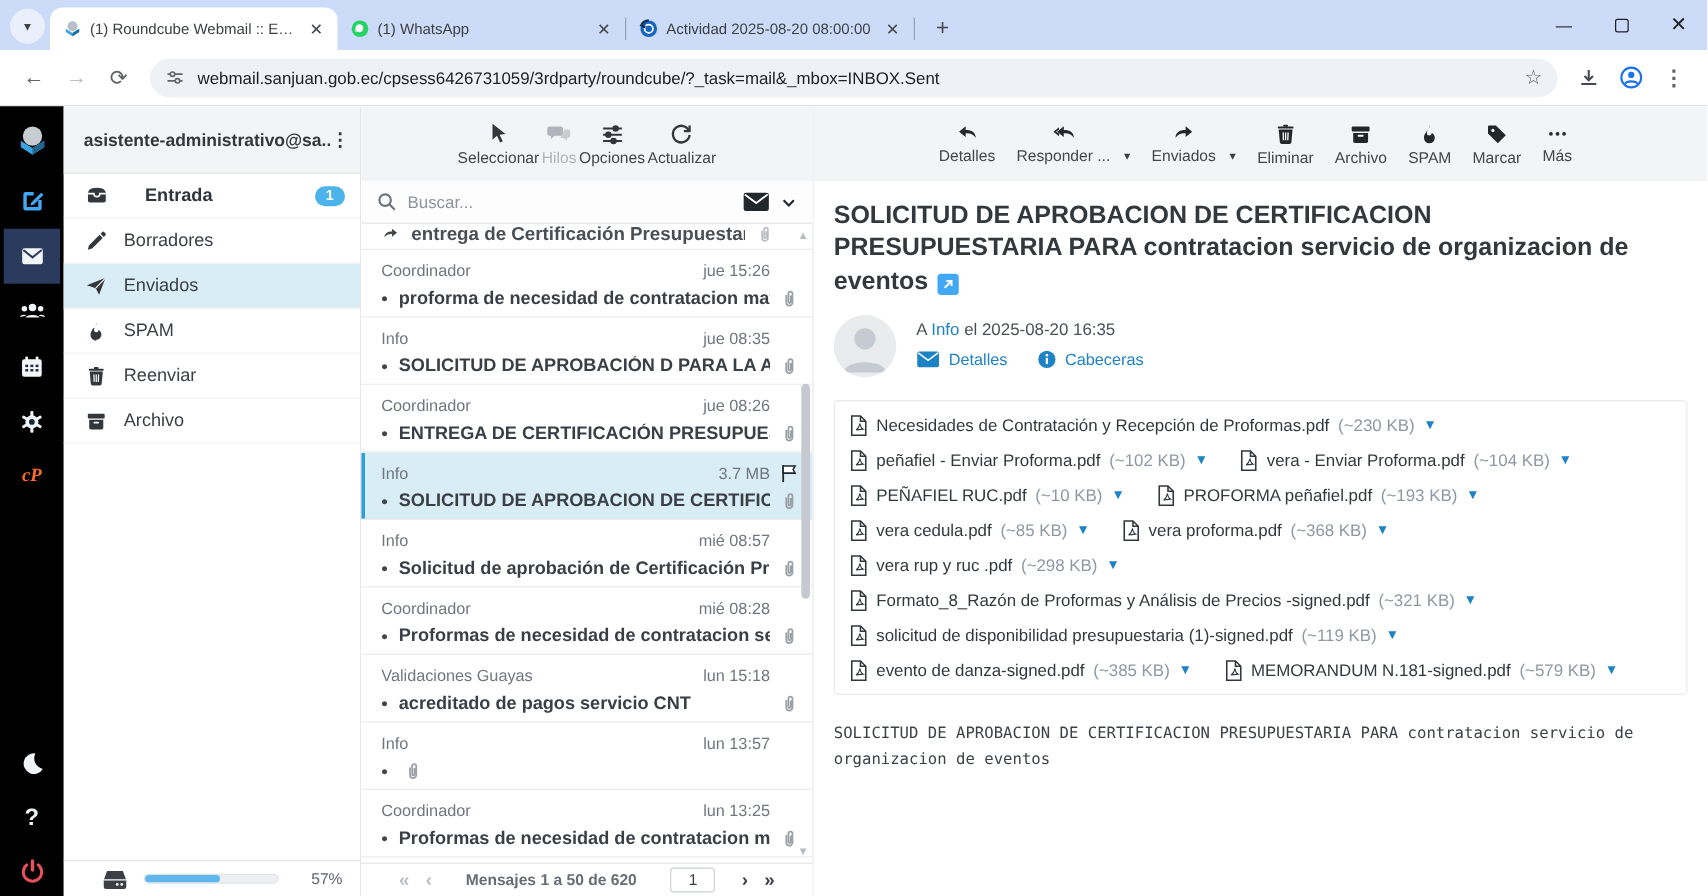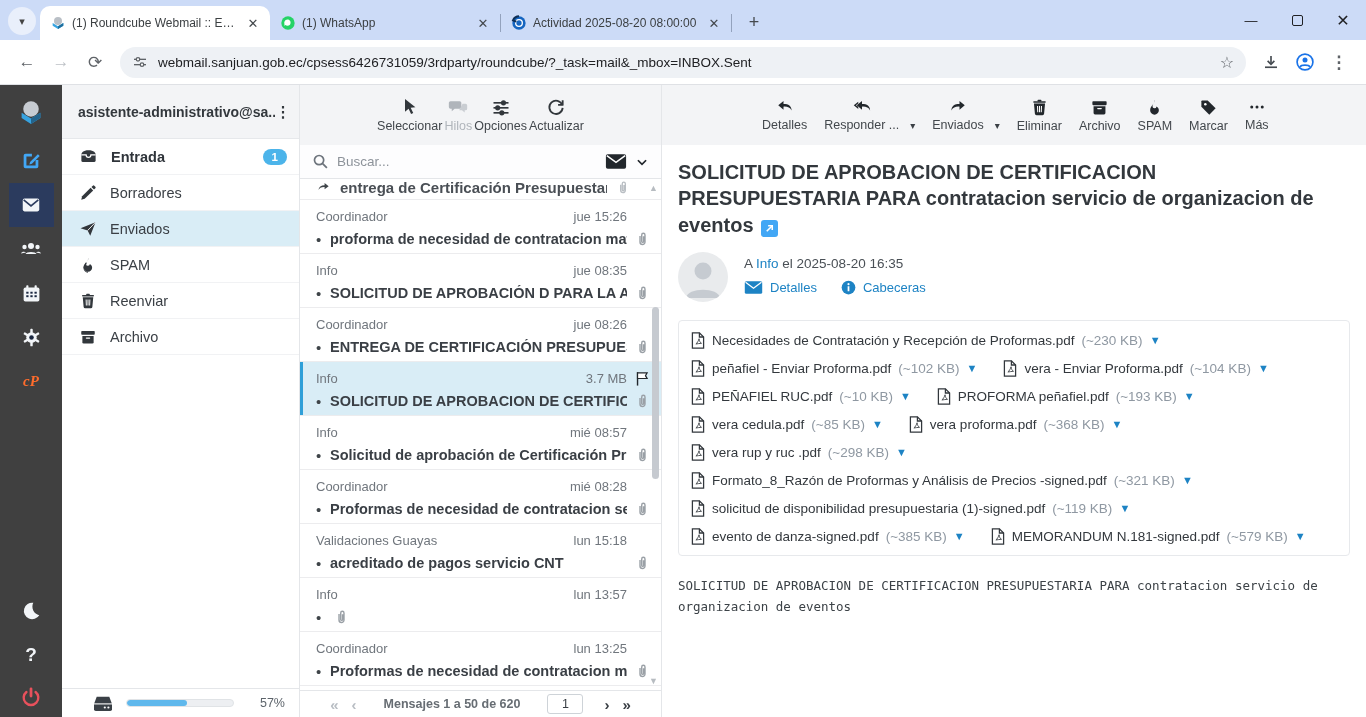--- a/index.html
+++ b/index.html
@@ -23,35 +23,35 @@
   .addressbar { height:45px; background:#fff; border-bottom:1px solid #dfe1e5; display:flex; align-items:center; padding:0 10px; }
   .nav-ic { width:34px; height:34px; display:flex; align-items:center; justify-content:center; font-size:17px; color:#5f6368; }
   .nav-ic.disabled { color:#bdc1c6; }
   .omnibox { flex:1; height:31px; background:#eef1f5; border-radius:16px; margin:0 8px; display:flex; align-items:center; padding:0 12px; }
   .omnibox .url { flex:1; font-size:13.5px; color:#202124; white-space:nowrap; overflow:hidden; }
   .star { color:#5f6368; font-size:16px; margin-left:8px; }
 
   
   .app { display:flex; height:632px; }
 
-  .appbar { width:62px; background:#404040; display:flex; flex-direction:column; align-items:center; flex:none; }
+  .appbar { width:51px; background:#000000; display:flex; flex-direction:column; align-items:center; flex:none; }
   .appbar .slot { width:45px; height:44px; display:flex; align-items:center; justify-content:center; }
   .appbar .slot.active-slot { background:#2b3b5e; }
   .appbar .spacer { flex:1; }
   .cp-logo { color:#ff6c2c; font-weight:bold; font-style:italic; font-size:15px; font-family:"Liberation Serif", serif; }
   .qmark { color:#f2f5f8; font-weight:bold; font-size:19px; }
 
   .folders-col { width:238px; flex:none; border-right:1px solid #e4e6e9; display:flex; flex-direction:column; background:#fff; }
   .account-row { height:54px; flex:none; background:#f3f4f6; border-bottom:1px solid #e6e8eb; display:flex; align-items:center; padding:0 8px 0 16px; }
   .account-email { flex:1; font-size:14px; font-weight:bold; color:#33383d; white-space:nowrap; overflow:hidden; }
   .kebab { color:#33383d; font-size:15px; letter-spacing:0; width:16px; text-align:center; font-weight:bold; }
   .folder-row { height:36px; flex:none; display:flex; align-items:center; gap:13px; padding:0 12px 0 17px; border-bottom:1px solid #f1f2f4; }
   .folder-row.selected { background:#d9edf6; }
   .folder-label { flex:1; font-size:14.5px; color:#3b4046; }
-  .folder-row.unread .folder-label { font-weight:bold; color:#2f343a; }
+  .folder-row.unread .folder-label { font-weight:bold; color:#2f343a;margin-left:16px; }
   .badge { background:#4cb4ea; color:#fff; font-size:11.5px; font-weight:bold; border-radius:9px; padding:2px 9px; }
   .folders-spacer { flex:1; }
   .storage-row { height:29px; flex:none; border-top:1px solid #e4e6e9; display:flex; align-items:center; padding:0 14px 0 30px; gap:12px; }
   .storage-track { width:108px; height:8px; border-radius:4px; background:#edeff2; border:1px solid #e0e3e6; overflow:hidden; }
   .storage-fill { height:100%; background:#5fb8ec; border-radius:4px; }
   .storage-label { margin-left:auto; font-size:12.5px; color:#5d646b; }
 
   
   .list-col { width:362px; flex:none; border-right:1px solid #e4e6e9; display:flex; flex-direction:column; background:#fff; }
   .tool-band { height:60px; flex:none; background:#f3f4f6; display:flex; align-items:center; justify-content:center; gap:2px; }

